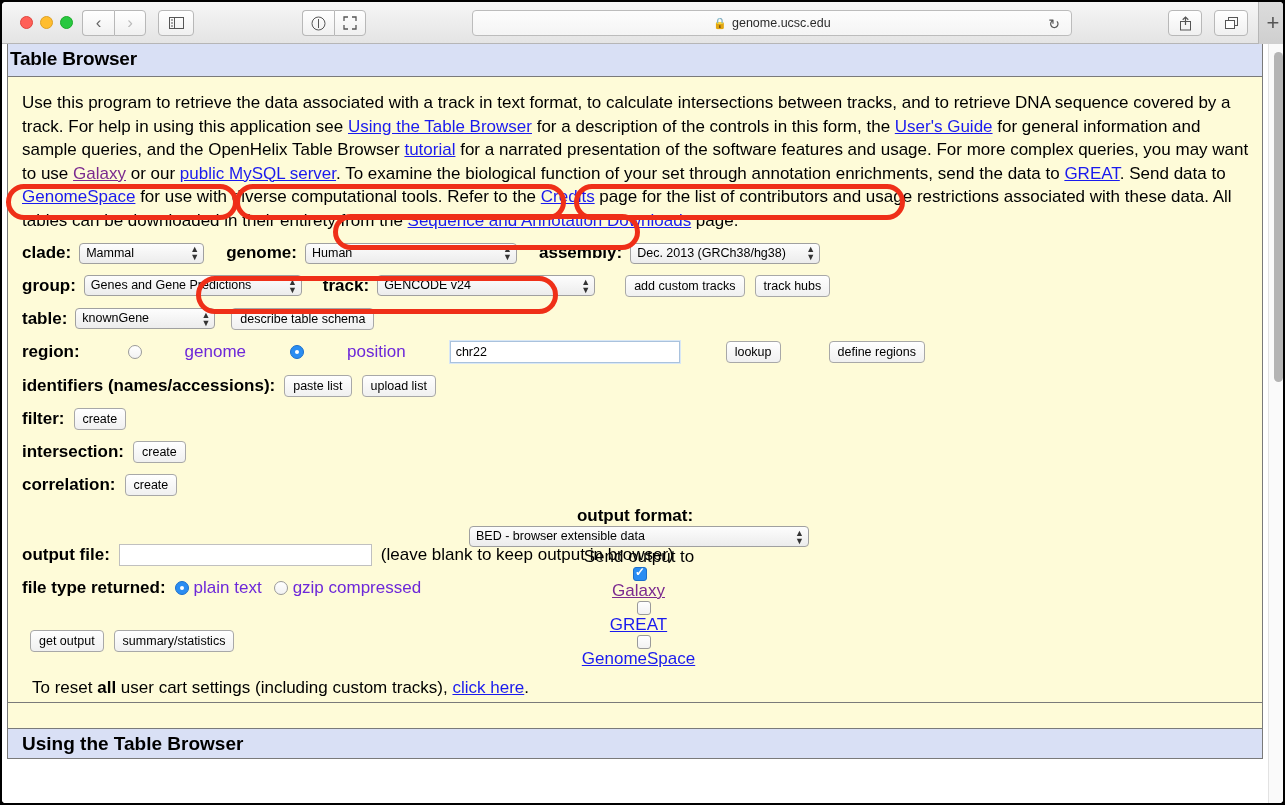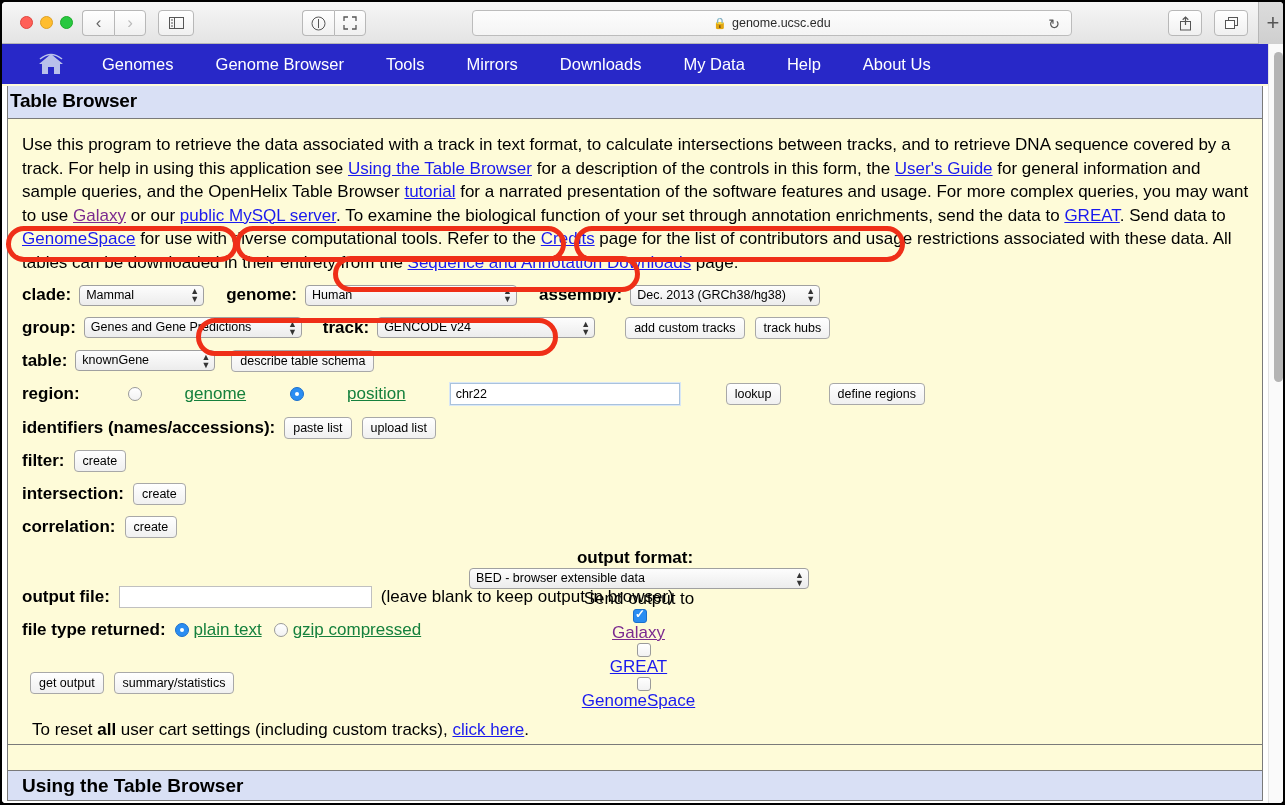--- a/index.html
+++ b/index.html
@@ -195,21 +195,21 @@
   .radio.on { background: #2a8df2; border-color: #1b6fcc; }
   .radio.on::after {
     content:""; position:absolute; left:4px; top:4px;
     width:4px; height:4px; border-radius:50%; background:#fff;
   }
   .cbox.on { background: #2a8df2; border-color: #1b6fcc; }
   .cbox.on::after {
     content:"✓"; position:absolute; left:1px; top:-3px;
     color:#fff; font-size:12px; font-weight:bold; line-height:14px;
   }
-  .ctl-label { font-size: 17px; color:#15803d; margin: 0 6px 0 5px; text-decoration: underline; }
+  .ctl-label { font-size: 17px; color:#6d28d9; margin: 0 6px 0 5px; }
 
   
   .oval {
     position: absolute;
     border: 5px solid #ef2f18;
     border-radius: 40px;
     pointer-events: none;
     z-index: 5;
   }
 
@@ -296,36 +296,20 @@
       </svg>
     </div>
     <div id="newtab-btn">
       <span>+</span>
     </div>
   </div>
 
   <div id="page">
     <div id="content">
 
-      <div id="navbar">
-        <div id="home-icon">
-          <svg width="30" height="26" viewBox="0 0 30 26">
-            <path d="M15 3 L27 13 L24 13 L24 23 L18 23 L18 16 L12 16 L12 23 L6 23 L6 13 L3 13 Z" fill="#b9c0ea"></path>
-            <path d="M4 8 Q15 -1 26 8" fill="none" stroke="#b9c0ea" stroke-width="1.6"></path>
-          </svg>
-        </div>
-        <a class="navlink">Genomes</a>
-        <a class="navlink">Genome Browser</a>
-        <a class="navlink">Tools</a>
-        <a class="navlink">Mirrors</a>
-        <a class="navlink">Downloads</a>
-        <a class="navlink">My Data</a>
-        <a class="navlink">Help</a>
-        <a class="navlink">About Us</a>
-      </div>
 
       <div id="frame">
         <div class="section-title">Table Browser</div>
 
         <div id="body-area">
 
           <p class="intro"><span>Use this program to retrieve the data associated with a track in text format, to calculate intersections between tracks, and to retrieve DNA sequence covered by a track. For help in using this application see </span><a class="lnk">Using the Table Browser</a><span> for a description of the controls in this form, the </span><a class="lnk">User's Guide</a><span> for general information and sample queries, and the OpenHelix Table Browser </span><a class="lnk">tutorial</a><span> for a narrated presentation of the software features and usage. For more complex queries, you may want to use </span><a class="lnk visited">Galaxy</a><span> or our </span><a class="lnk">public MySQL server</a><span>. To examine the biological function of your set through annotation enrichments, send the data to </span><a class="lnk">GREAT</a><span>. Send data to </span><a class="lnk">GenomeSpace</a><span> for use with diverse computational tools. Refer to the </span><a class="lnk">Credits</a><span> page for the list of contributors and usage restrictions associated with these data. All tables can be downloaded in their entirety from the </span><a class="lnk">Sequence and Annotation Downloads</a><span> page.</span></p>
 
           <div class="row" style="height:30px;">
             <span class="lbl">clade:</span>

